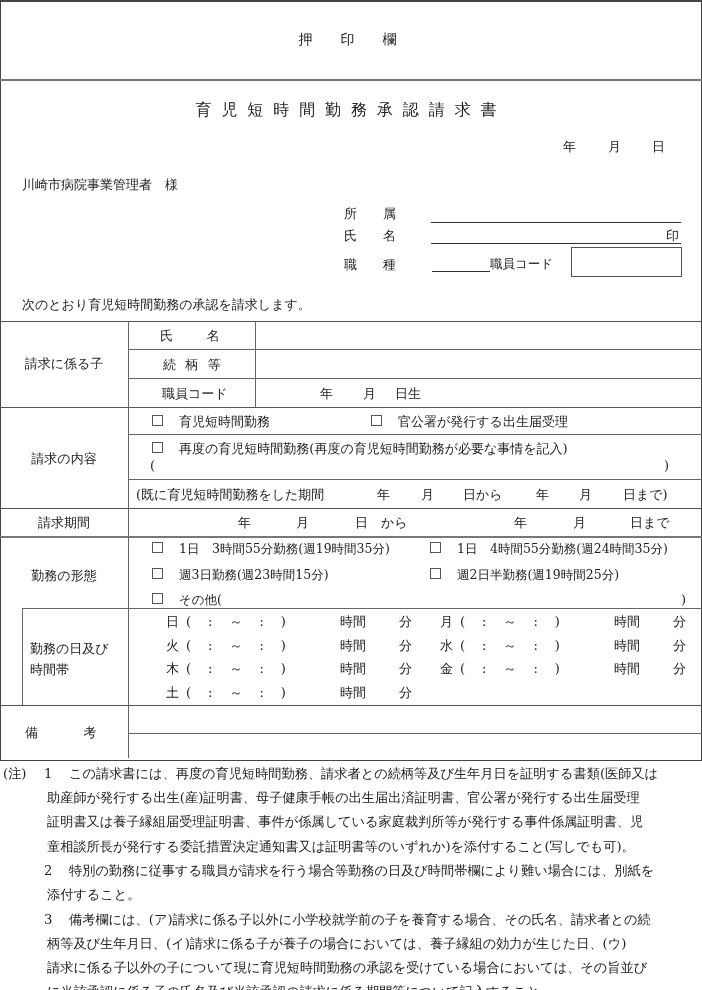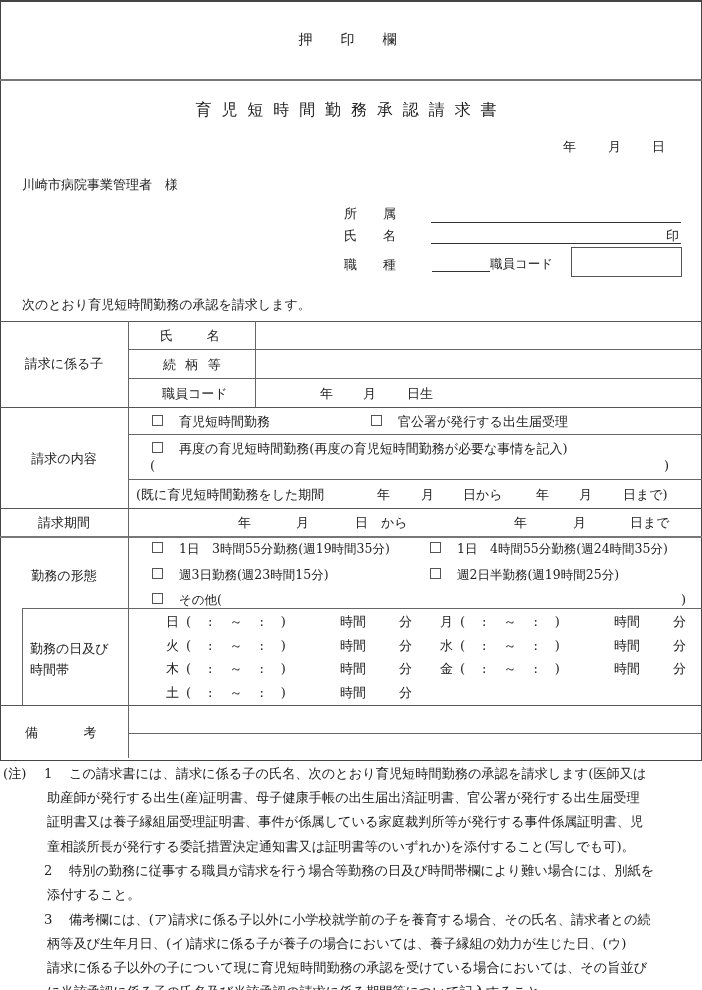--- a/index.html
+++ b/index.html
@@ -66,21 +66,21 @@
 <div class="thin-v" style="left:22px;top:608px;height:97px;"></div>
 
 <div class="abs ctr" style="left:0;top:355px;width:128px;">請求に係る子</div>
 <div class="abs" style="left:160px;top:327px;letter-spacing:0.2em;">氏　　名</div>
 <div class="abs" style="left:257px;top:322px;width:444px;height:27px;"><span></span></div>
 <div class="abs" style="left:163px;top:356px;letter-spacing:0.2em;">続 柄 等</div>
 <div class="abs" style="left:257px;top:350px;width:444px;height:27px;"><span></span></div>
 <div class="abs" style="left:162px;top:385px;">職員コード</div>
 <div class="abs" style="left:320px;top:385px;">年</div>
 <div class="abs" style="left:363px;top:385px;">月</div>
-<div class="abs" style="left:407px;top:385px;">日生</div>
+<div class="abs" style="left:395px;top:385px;">日生</div>
 
 <div class="abs ctr" style="left:0;top:450px;width:128px;">請求の内容</div>
 <div class="abs" style="left:152px;top:413px;"><span class="cb"></span><span>育児短時間勤務</span></div>
 <div class="abs" style="left:371px;top:413px;"><span class="cb"></span><span>官公署が発行する出生届受理</span></div>
 <div class="abs" style="left:152px;top:440px;"><span class="cb"></span><span>再度の育児短時間勤務(再度の育児短時間勤務が必要な事情を記入)</span></div>
 <div class="abs" style="left:150px;top:458px;">(</div>
 <div class="abs" style="left:160px;top:458px;width:500px;height:18px;"></div>
 <div class="abs" style="left:664px;top:458px;">)</div>
 <div class="abs" style="left:136px;top:486px;">(既に育児短時間勤務をした期間</div>
 <div class="abs" style="left:377px;top:486px;">年</div>
@@ -145,21 +145,21 @@
   </div>
 
 <div class="abs ctr" style="left:0;top:724px;width:128px;letter-spacing:0.5em;">備　　考</div>
 <div class="abs" style="left:130px;top:707px;width:570px;height:25px;"><span></span></div>
 <div class="abs" style="left:130px;top:735px;width:570px;height:22px;"><span></span></div>
 
 <div class="notes">
   <div class="n" style="left:3px;top:0;">(注)</div>
 
   <div class="n" style="left:44px;top:0;">1</div>
-  <div class="n" style="left:69px;top:0;">この請求書には、請求に係る子の氏名、次のとおり育児短時間勤務の承認を請求します(医師又は</div>
+  <div class="n" style="left:69px;top:0;">この請求書には、再度の育児短時間勤務、請求者との続柄等及び生年月日を証明する書類(医師又は</div>
   <div class="n" style="left:47px;top:24px;">助産師が発行する出生(産)証明書、母子健康手帳の出生届出済証明書、官公署が発行する出生届受理</div>
   <div class="n" style="left:47px;top:48px;">証明書又は養子縁組届受理証明書、事件が係属している家庭裁判所等が発行する事件係属証明書、児</div>
   <div class="n" style="left:47px;top:73px;">童相談所長が発行する委託措置決定通知書又は証明書等のいずれか)を添付すること(写しでも可)。</div>
 
   <div class="n" style="left:44px;top:97px;">2</div>
   <div class="n" style="left:69px;top:97px;">特別の勤務に従事する職員が請求を行う場合等勤務の日及び時間帯欄により難い場合には、別紙を</div>
   <div class="n" style="left:47px;top:121px;">添付すること。</div>
 
   <div class="n" style="left:44px;top:146px;">3</div>
   <div class="n" style="left:69px;top:146px;">備考欄には、(ア)請求に係る子以外に小学校就学前の子を養育する場合、その氏名、請求者との続</div>

